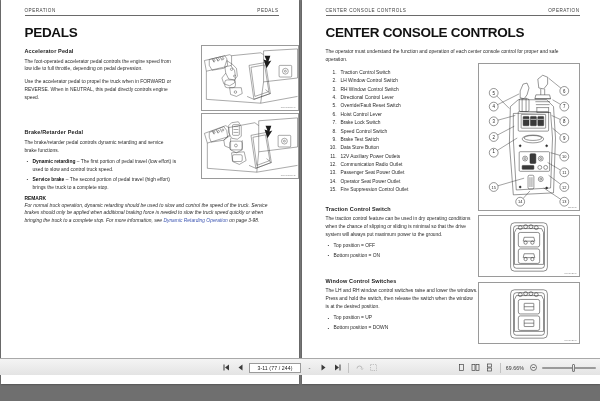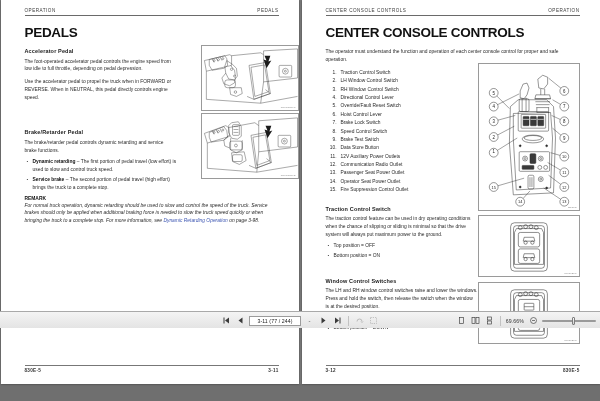--- a/index.html
+++ b/index.html
@@ -2,21 +2,21 @@
 <html><head>
 <meta charset="utf-8">
 <style>
   * { box-sizing: border-box; margin: 0; padding: 0; }
   html, body {
     width: 600px; height: 401px;
     overflow: hidden;
     background: #6f6f6f;
     font-family: "Liberation Sans", sans-serif;
   }
-  #app { position: relative; width: 600px; height: 328px; background: #0c4a6e; }
+  #app { position: relative; width: 600px; height: 375px; background: #0c4a6e; }
 
   
   .viewer {
     position: absolute; left: 0; top: 0; width: 600px; height: 384px;
     background: #808080;
     display: flex; gap: 3px; justify-content: center; align-items: flex-start;
   }
   .page {
     position: relative;
     width: 298px; height: 384px;

